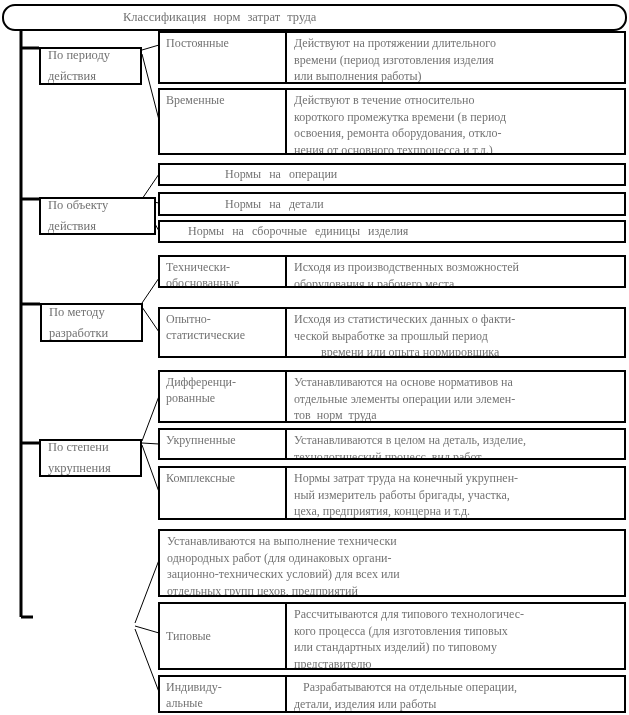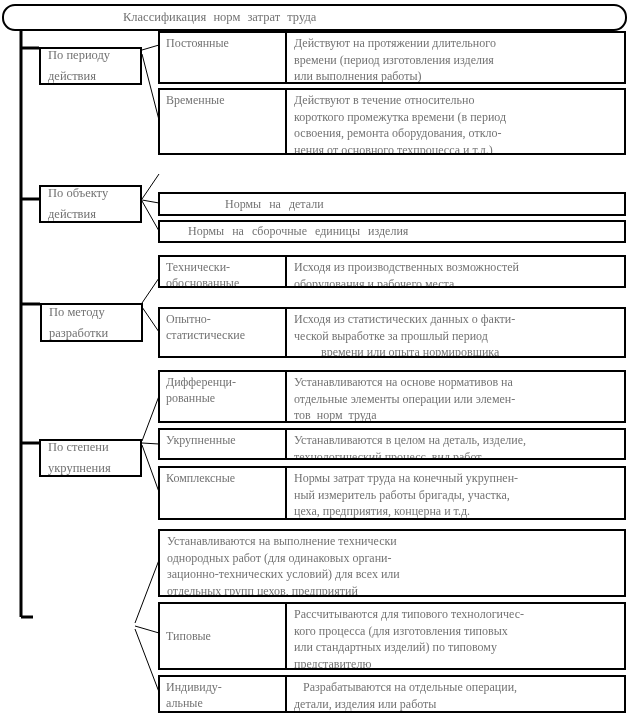--- a/index.html
+++ b/index.html
@@ -111,21 +111,21 @@
   </svg>
 
   <div class="box title-box">
     <span>Классификация норм затрат труда</span>
   </div>
 
   <div class="box cat" style="left:39px;top:32px;width:103px;height:38px">
     <span>По периоду
 действия</span>
   </div>
-  <div class="box cat" style="left:39px;top:170px;width:103px;height:38px">
+  <div class="box cat" style="left:39px;top:182px;width:117px;height:38px">
     <span>По объекту
 действия</span>
   </div>
   <div class="box cat" style="left:40px;top:288px;width:103px;height:39px">
     <span>По методу
 разработки</span>
   </div>
   <div class="box cat" style="left:39px;top:424px;width:103px;height:38px">
     <span>По степени
 укрупнения</span>
@@ -138,20 +138,23 @@
 или выполнения работы)</div>
   </div>
   <div class="box entry" style="left:158px;top:88px;width:468px;height:67px">
     <div class="term">Временные</div>
     <div class="desc">Действуют в течение относительно
 короткого промежутка времени (в период
 освоения, ремонта оборудования, откло-
 нения от основного техпроцесса и т.д.)</div>
   </div>
 
+  <div class="box wide" style="left:158px;top:163px;width:468px;height:23px;padding-left:65px">
+    <span>Нормы на операции</span>
+  </div>
   <div class="box wide" style="left:158px;top:192px;width:468px;height:24px;padding-left:65px">
     <span>Нормы на детали</span>
   </div>
   <div class="box wide" style="left:158px;top:220px;width:468px;height:23px;padding-left:28px">
     <span>Нормы на сборочные единицы изделия</span>
   </div>
 
   <div class="box entry" style="left:158px;top:255px;width:468px;height:33px">
     <div class="term">Технически-
 обоснованные

